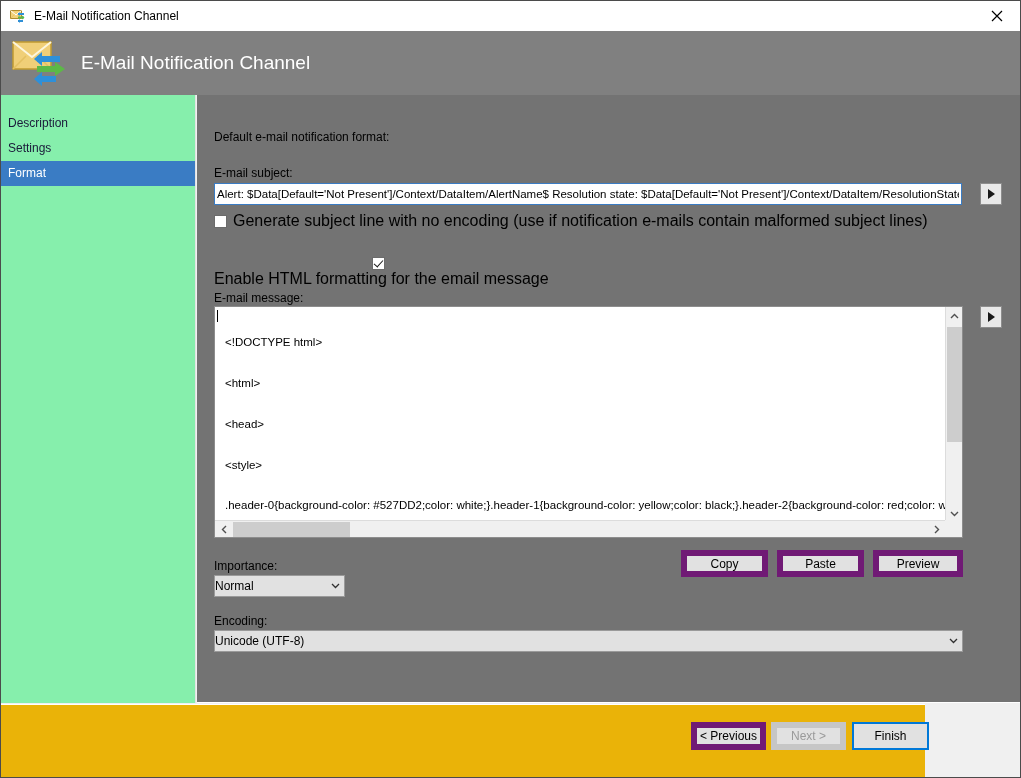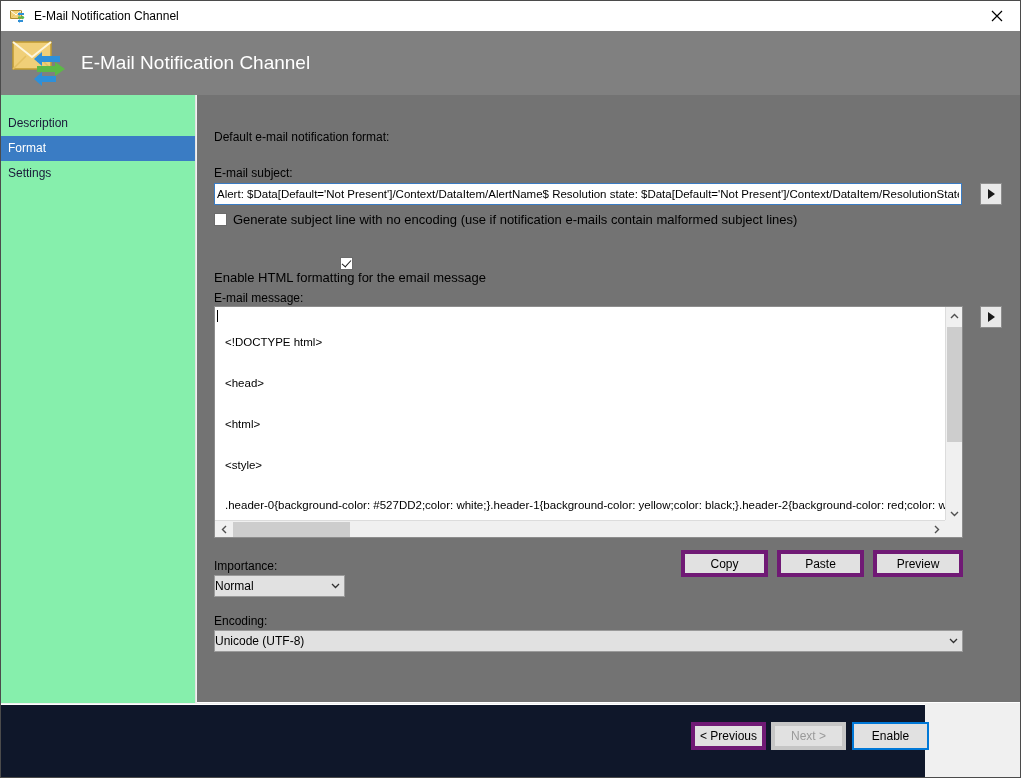--- a/index.html
+++ b/index.html
@@ -181,21 +181,21 @@
   }
   .cb-box.checked::after {
     content: "";
     position: absolute;
     left: 3px; top: 0px;
     width: 4px; height: 8px;
     border: solid #1c1c1c;
     border-width: 0 1.6px 1.6px 0;
     transform: rotate(42deg);
   }
-  .cb-label { font-size: 13px; color: #000000; }
+  .cb-label { font-size: 16px; color: #000000; }
 
   
   #msg-wrap {
     position: absolute;
     left: 17px; top: 211px;
     width: 749px;
     height: 232px;
     box-sizing: border-box;
     border: 1px solid #8d8d8d;
     background: #ffffff;
@@ -272,21 +272,21 @@
   }
   #msg-arrow-btn {
     position: absolute;
     left: 783px; top: 211px;
   }
 
   
   .btn {
     position: absolute;
     box-sizing: border-box;
-    border: 4px solid #701a75;
+    border: 6px solid #701a75;
     background: #e1e1e1;
     font-family: "Liberation Sans", sans-serif;
     font-size: 12px;
     color: #000000;
     display: flex;
     align-items: center;
     justify-content: center;
     cursor: default;
     white-space: nowrap;
   }
@@ -317,21 +317,21 @@
     align-items: center;
     justify-content: center;
   }
 
   
   #footer {
     position: absolute;
     left: 0; top: 703px;
     width: 924px;
     height: 73px;
-    background: #0f172a;
+    background: #eab308;
     border-top: 1px solid #ffffff;
     box-sizing: border-box;
   }
 </style>
 </head>
 <body>
 
 <div id="window">
 
   <div id="titlebar">
@@ -370,25 +370,25 @@
         <path d="M30 32 L22 39 L30 46 Z" fill="#2e90d9"></path>
       </svg>
     </div>
     <div id="header-title">E-Mail Notification Channel</div>
   </div>
 
   <div id="sidebar">
     <div class="nav-item">
       <span>Description</span>
     </div>
+    <div class="nav-item">
+      <span>Settings</span>
+    </div>
     <div class="nav-item selected">
       <span>Format</span>
-    </div>
-    <div class="nav-item">
-      <span>Settings</span>
     </div>
   </div>
 
   <div id="main">
 
     <div class="lbl" style="left:17px; top:35px;">Default e-mail notification format:</div>
 
     <div class="lbl" style="left:17px; top:71px;">E-mail subject:</div>
 
     <div id="subject-row">
@@ -406,22 +406,22 @@
     <div class="cb-row" style="left:17px; top:162px;flex-direction:column;">
       <span class="cb-box checked"></span>
       <span class="cb-label">Enable HTML formatting for the email message</span>
     </div>
 
     <div class="lbl" style="left:17px; top:196px;">E-mail message:</div>
 
     <div id="msg-wrap">
       <div id="msg-text">
         <div class="ln">&lt;!DOCTYPE html&gt;</div>
+        <div class="ln">&lt;html&gt;</div>
         <div class="ln">&lt;head&gt;</div>
-        <div class="ln">&lt;html&gt;</div>
         <div class="ln">&lt;style&gt;</div>
         <div class="ln">.header-0{background-color: #527DD2;color: white;}.header-1{background-color: yellow;color: black;}.header-2{background-color: red;color: white;}span{</div>
         
         
         
         
         
         
         
         
@@ -488,17 +488,17 @@
         <svg width="9" height="6" viewBox="0 0 9 6">
             <path d="M1 1 L4.5 4.5 L8 1" stroke="#303030" stroke-width="1.3" fill="none"></path>
           </svg>
       </span>
     </div>
   </div>
 
   <div id="footer">
     <div class="btn" style="left:690px; top:17px; width:75px; height:28px;">&lt; Previous</div>
     <div class="btn disabled" style="left:770px; top:17px; width:75px; height:28px;">Next &gt;</div>
-    <div class="btn default" style="left:851px; top:17px; width:77px; height:28px;">Enable</div>
+    <div class="btn default" style="left:851px; top:17px; width:77px; height:28px;">Finish</div>
     <div class="btn" style="left:989px; top:17px; width:75px; height:28px;margin-left:43px;">Cancel</div>
   </div>
 
 </div>
 
 </body></html>

